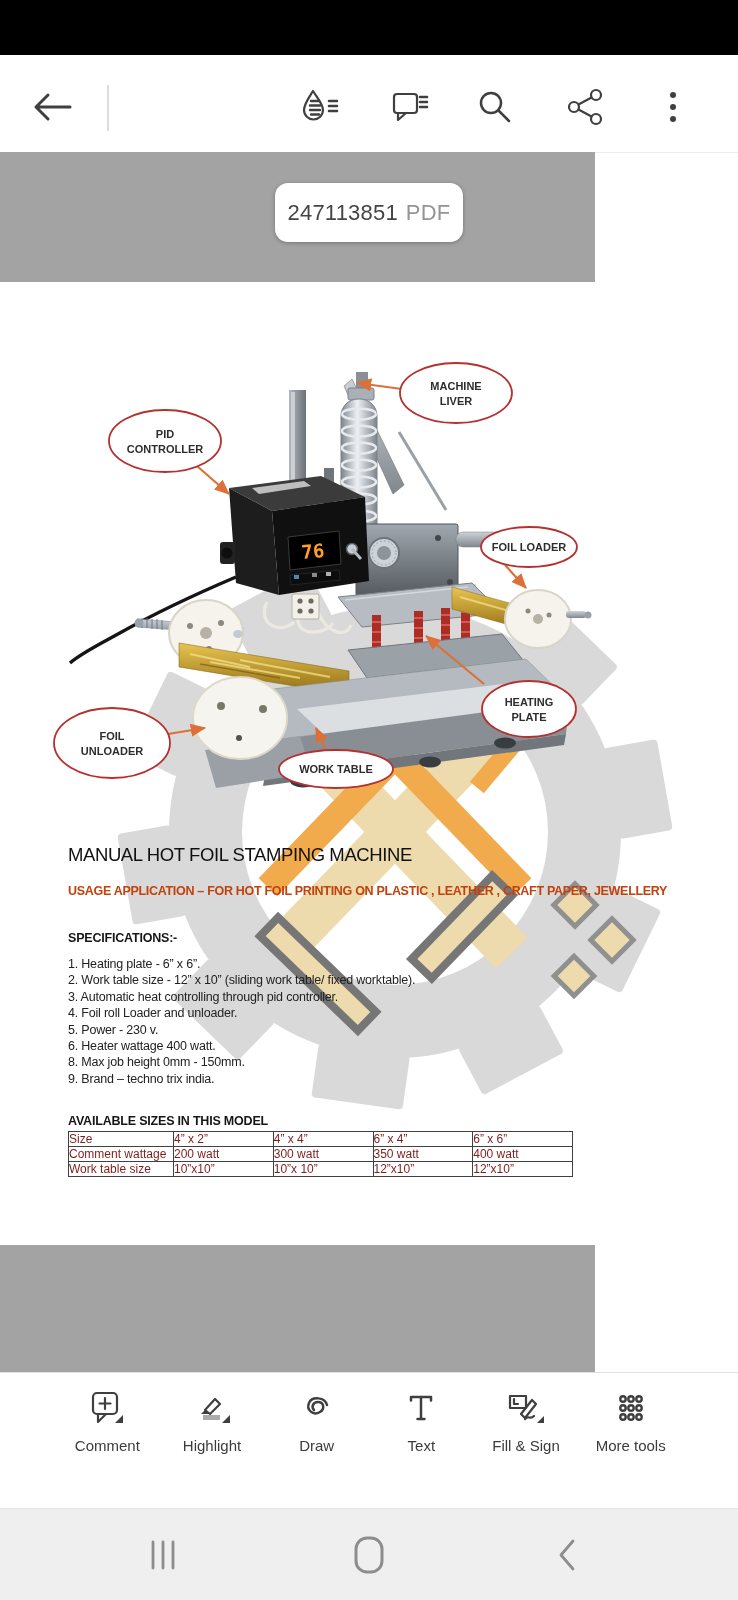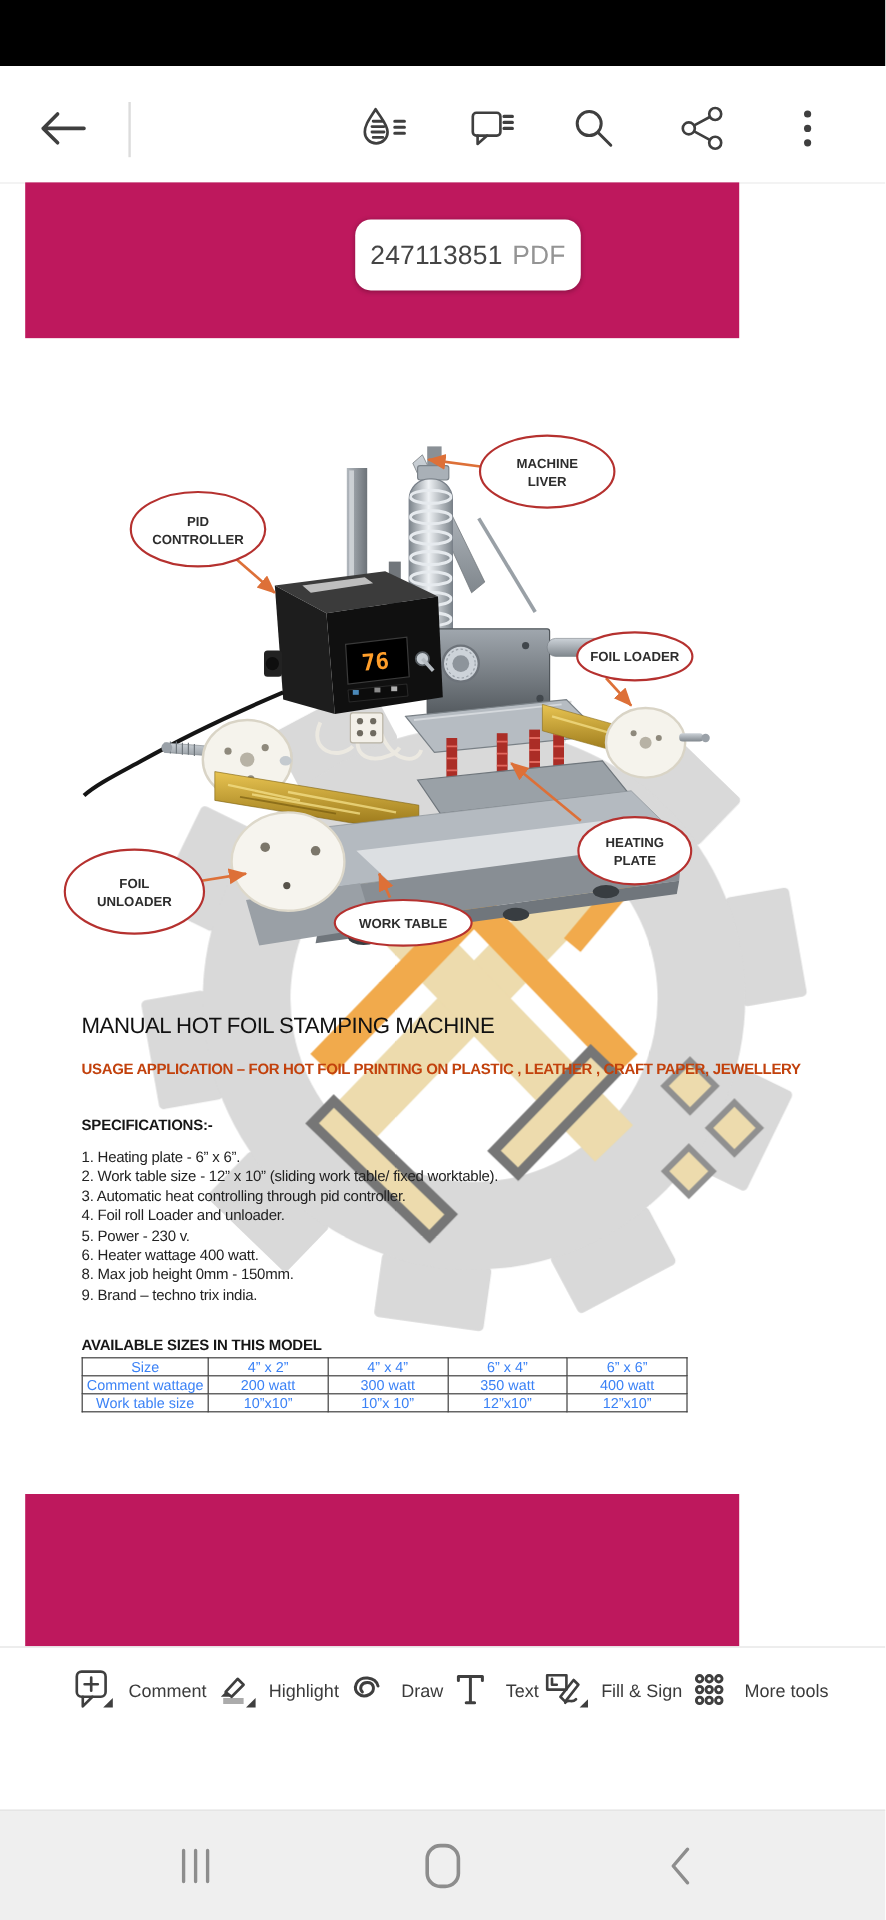--- a/index.html
+++ b/index.html
@@ -6,43 +6,43 @@
   .screen{position:relative;width:738px;height:1600px;overflow:hidden;background:#fff;
           font-family:"Liberation Sans",sans-serif;}
   .abs{position:absolute;}
   
   .status-bar{top:0;left:0;width:738px;height:55px;background:#000;}
   
   .top-toolbar{top:55px;left:0;width:738px;height:97px;background:#fff;border-bottom:1px solid #ececec;}
   .tb-btn{position:absolute;top:30px;width:44px;height:44px;border:none;background:transparent;padding:0;cursor:pointer;display:flex;align-items:center;justify-content:center;}
   .tb-divider{position:absolute;top:30px;left:107px;width:2px;height:46px;background:#dcdcdc;}
   
-  .gray-band{left:0;width:595px;background:#be185d;margin-left:21px;}
+  .gray-band{left:0;width:595px;background:#a3a3a3;}
   .band1{top:152px;height:130px;}
   .band2{top:1245px;height:127px;}
   .doc-pill{position:absolute;left:275px;top:31px;width:188px;height:59px;background:#fff;border-radius:13px;
             box-shadow:0 1px 4px rgba(0,0,0,.28);display:flex;align-items:center;justify-content:center;
             font-size:22px;color:#454545;letter-spacing:.2px;}
   .doc-pill .sfx{color:#949494;margin-left:8px;}
   
   .pdf-page{top:282px;left:0;width:738px;height:963px;background:#fff;overflow:hidden;}
   .watermark{position:absolute;top:0;left:0;z-index:0;}
   .figure{position:absolute;top:0;left:0;z-index:1;}
   .doc-text{position:absolute;left:68px;top:0;width:505px;height:963px;z-index:2;color:#1c1c1c;}
   .doc-title{position:absolute;top:562px;left:0;margin:0;font-size:18.5px;font-weight:normal;letter-spacing:-.4px;white-space:nowrap;color:#111;}
   .usage{position:absolute;top:602px;left:0;font-size:12.5px;font-weight:bold;line-height:15.5px;letter-spacing:-.3px;white-space:nowrap;color:#c2410c;}
   .spec-head{position:absolute;top:649px;left:0;font-size:12.5px;font-weight:bold;letter-spacing:-.2px;color:#161616;}
   .spec-list{position:absolute;top:674px;left:0;font-size:12.5px;line-height:16.4px;letter-spacing:-.2px;color:#222;}
   .sizes-head{position:absolute;top:832px;left:0;font-size:12.5px;font-weight:bold;letter-spacing:-.2px;color:#161616;}
   table.sizes{position:absolute;top:849px;left:0;width:505px;border-collapse:collapse;table-layout:fixed;}
-  table.sizes td{border:1px solid #404040;height:13px;font-size:12px;text-align:center;padding:0;color:#3b82f6;}
+  table.sizes td{border:1px solid #404040;height:13px;font-size:12px;text-align:left;padding:0;color:#7f1d1d;}
   
   .bottom-toolbar{top:1372px;left:0;width:738px;height:136px;background:#fff;border-top:1px solid #e2e2e2;}
   .bt-row{position:absolute;left:55px;top:14px;width:628px;display:flex;}
-  .bt-item{flex:1;border:none;background:transparent;padding:0;cursor:pointer;display:flex;flex-direction:row;align-items:center;gap:6px;}
+  .bt-item{flex:1;border:none;background:transparent;padding:0;cursor:pointer;display:flex;flex-direction:column;align-items:center;gap:6px;}
   .bt-item .lbl{font-size:15px;color:#3b3b3b;white-space:nowrap;}
   
   .nav-bar{top:1508px;left:0;width:738px;height:92px;background:#efefef;border-top:1px solid #e3e3e3;}
   .nav-btn{position:absolute;top:18px;width:56px;height:56px;border:none;background:transparent;padding:0;cursor:pointer;display:flex;align-items:center;justify-content:center;}
   .ic{stroke:#3f3f3f;fill:none;stroke-width:2.2;stroke-linecap:round;stroke-linejoin:round;}
   .icf{fill:#3f3f3f;stroke:none;}
   .nic{stroke:#8d8d8d;fill:none;stroke-linecap:round;stroke-linejoin:round;}
 </style>
 </head>
 <body>

